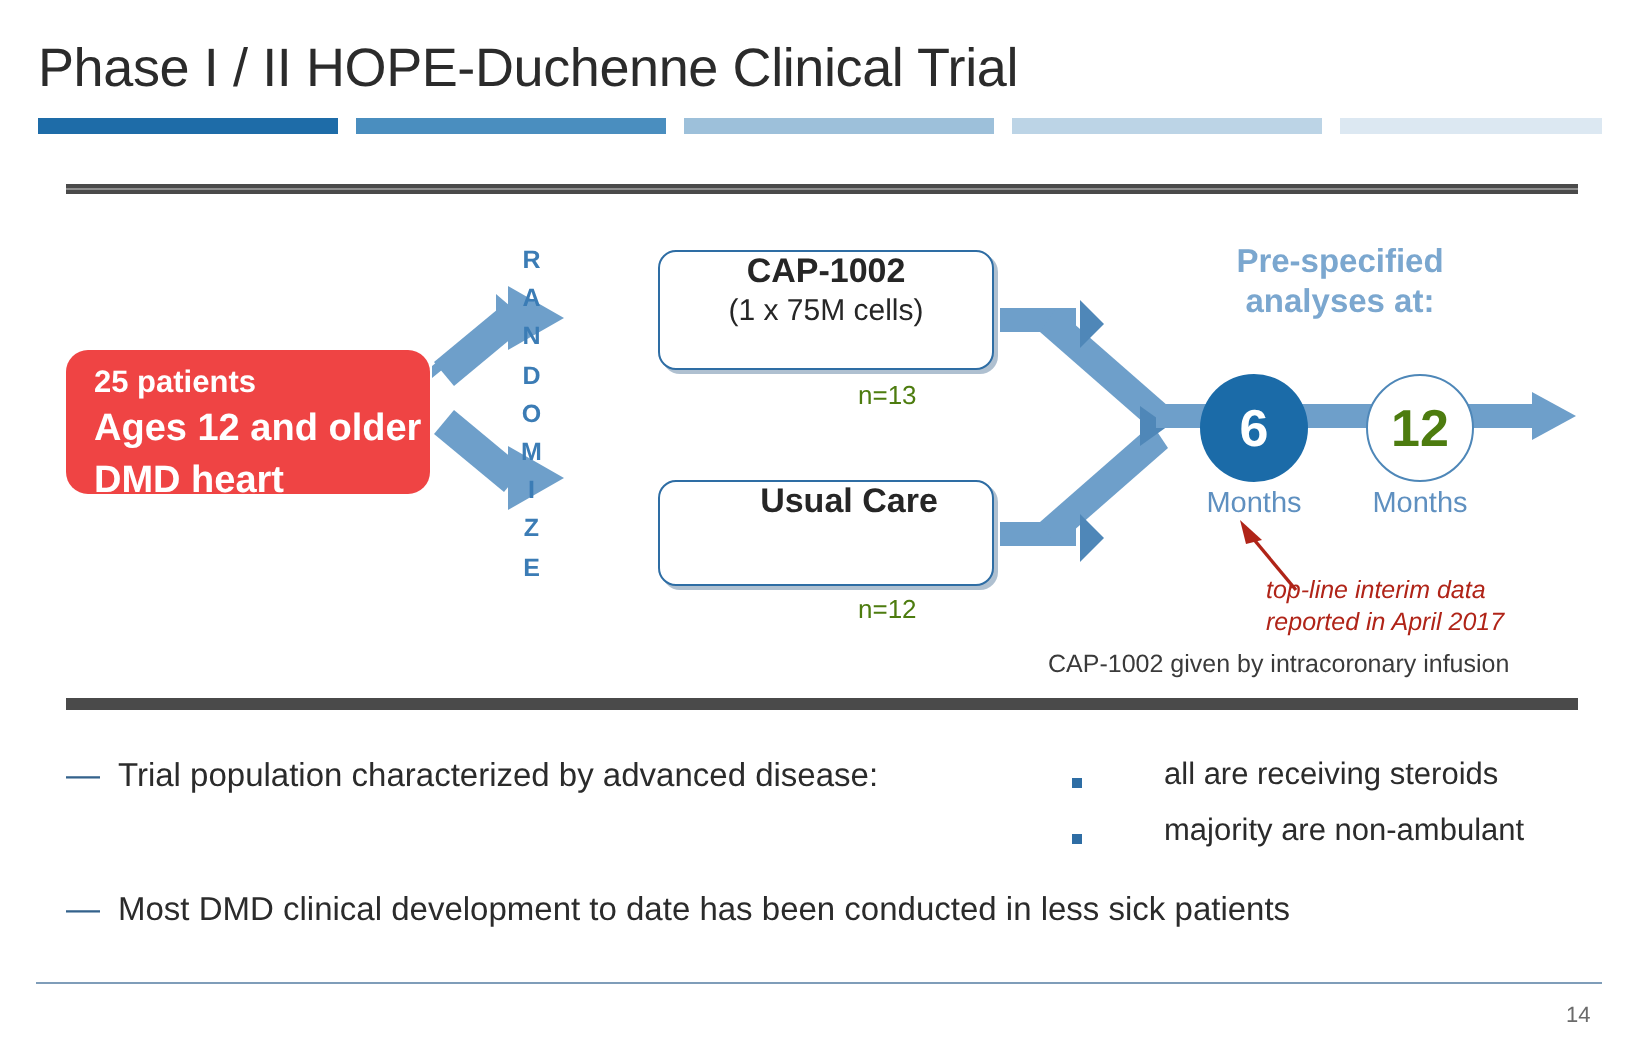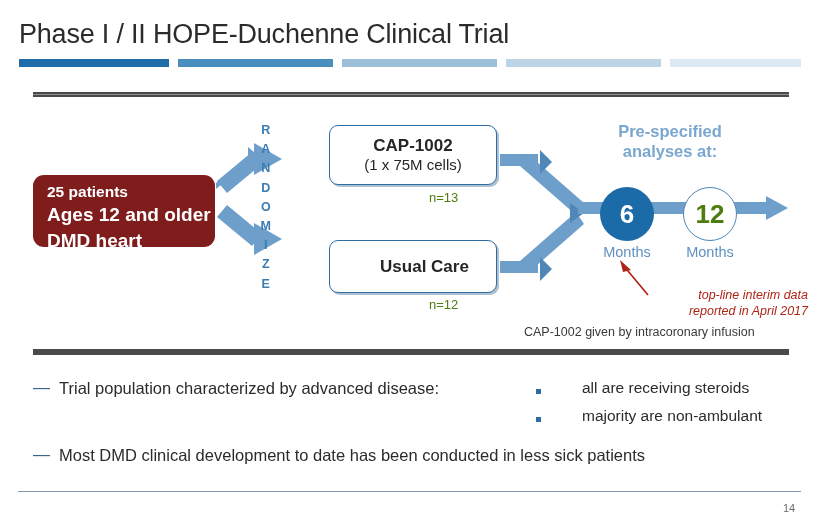--- a/index.html
+++ b/index.html
@@ -29,35 +29,35 @@
   .rule-top:after{content:"";position:absolute;left:0;top:2px;width:100%;height:1px;background:#8e8e8e;}
   .rule-bottom{position:absolute;left:33px;top:349px;width:756px;height:6px;background:#4a4a4a;}
   .rule-footer{position:absolute;left:18px;top:491px;width:783px;height:1px;background:#7f9db9;}
 
   
   .diagram{position:absolute;left:0;top:97px;width:820px;height:252px;}
   .diagram svg{position:absolute;left:0;top:0;}
 
   
   .patients-box{position:absolute;left:33px;top:175px;width:182px;height:72px;
-                background:#7f1d1d;border-radius:11px;
+                background:#ef4444;border-radius:11px;
                 padding:7px 0 0 14px;box-sizing:border-box;}
   .patients-l1{font-size:15.5px;font-weight:bold;color:#ffffff;line-height:1.32;}
   .patients-l2,.patients-l3{font-size:19px;font-weight:700;color:#ffffff;line-height:1.32;}
 
   
   .randomize{position:absolute;left:255px;top:121px;width:22px;
              text-align:center;font-size:12.5px;font-weight:bold;
              color:#3b7cb5;line-height:19.2px;letter-spacing:0.5px;}
   .randomize span{display:block;}
 
   
   .armbox{position:absolute;background:#fff;border:1.6px solid #2e6da4;
           border-radius:9px;box-sizing:border-box;
-          display:flex;flex-direction:column;align-items:center;justify-content:center;}
+          display:flex;flex-direction:column;align-items:center;}
   .armbox.shadow{box-shadow:2px 2px 0 rgba(110,140,170,.55);}
   .arm-cap{left:329px;top:125px;width:168px;height:60px;}
   .arm-usual{left:329px;top:240px;width:168px;height:53px;padding-left:23px;}
   .arm-title{font-size:17px;font-weight:bold;color:#262626;line-height:1.15;}
   .arm-sub{font-size:15px;font-weight:400;color:#262626;line-height:1.2;margin-top:1px;}
   .nlabel{position:absolute;font-size:13px;color:#4d7c0f;}
   .n13{left:429px;top:190px;}
   .n12{left:429px;top:297px;}
 
   
@@ -71,21 +71,21 @@
   .circ6{left:600px;top:187px;width:54px;height:54px;background:#1b6ba8;}
   .circ6 .num{font-size:26px;font-weight:bold;color:#ffffff;line-height:1;}
   .circ12{left:683px;top:187px;width:54px;height:54px;background:#ffffff;border:1.6px solid #4e87b8;}
   .circ12 .num{font-size:26px;font-weight:bold;color:#4d7c0f;line-height:1;}
   .mlabel{position:absolute;font-size:14.5px;color:#5f90c0;text-align:center;width:80px;}
   .m6{left:587px;top:244px;}
   .m12{left:670px;top:244px;}
 
   
   .redann{position:absolute;left:633px;top:287px;width:175px;
-          font-size:12.5px;font-style:italic;color:#b02418;line-height:1.28;text-align:right;}
+          font-size:12.5px;font-style:italic;color:#b02418;line-height:1.28;}
 
   
   .footnote{position:absolute;left:524px;top:325px;font-size:12.5px;color:#3a3a3a;}
 
   
   .bul-row{position:absolute;display:flex;align-items:flex-start;}
   .dash{color:#34628c;font-size:17px;line-height:1;margin-right:9px;}
   .btext{font-size:16.5px;color:#2b2b2b;line-height:1.15;white-space:nowrap;}
   .row1{left:33px;top:379px;}
   .row2{left:33px;top:446px;}

